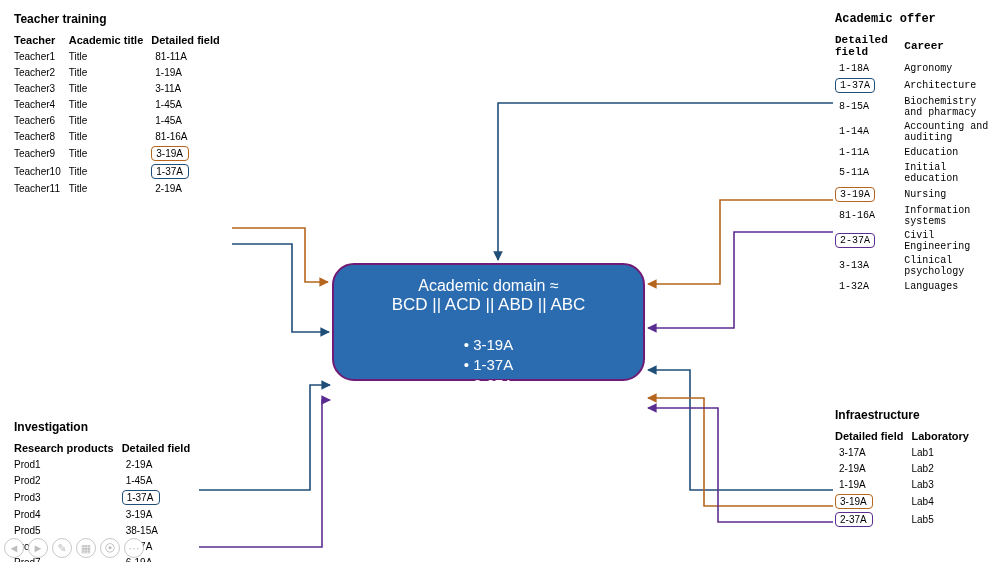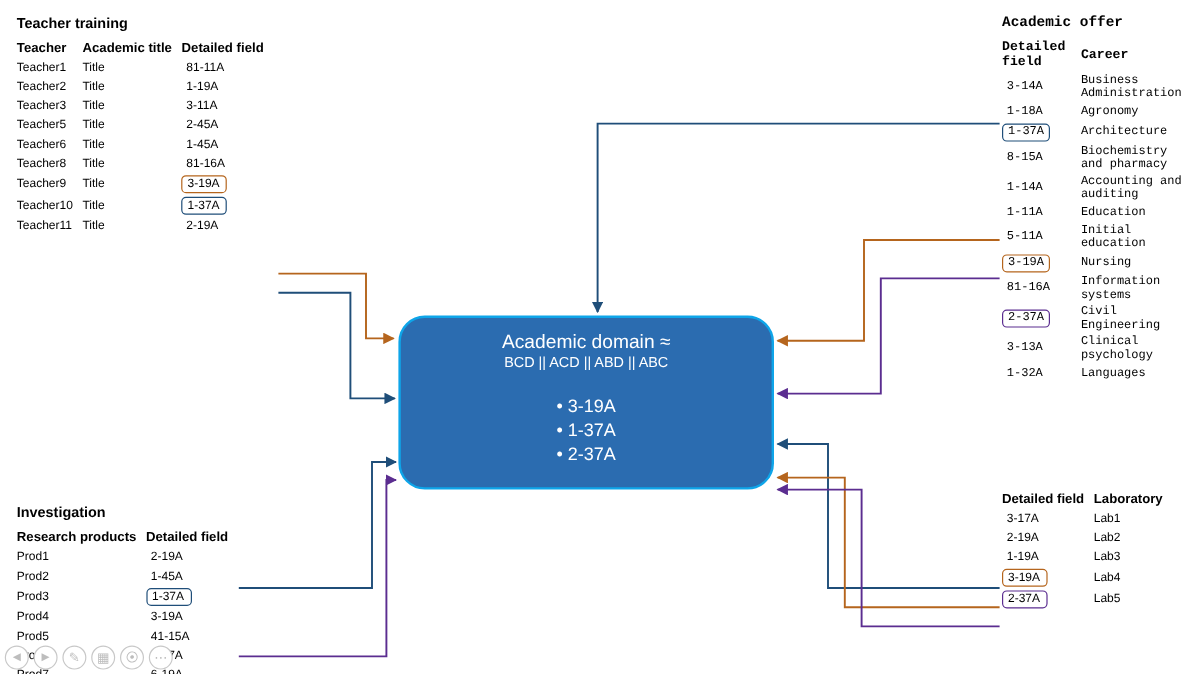--- a/index.html
+++ b/index.html
@@ -6,23 +6,23 @@
   html, body { width: 1001px; height: 562px; background: #fff; font-family: Arial, Helvetica, sans-serif; color: #000; position: relative; overflow: hidden; }
   svg.connectors { position: absolute; top: 0; left: 0; width: 1001px; height: 562px; pointer-events: none; z-index: 1; }
   .section { position: absolute; z-index: 2; }
   .section h2 { font-size: 12px; font-weight: 700; margin-bottom: 6px; }
   table { border-collapse: collapse; font-size: 10px; }
   th { font-weight: 700; text-align: left; padding: 2px 8px 2px 0; font-size: 11px; }
   td { padding: 1.5px 8px 1.5px 0; font-size: 10px; vertical-align: middle; }
   td.center, th.center { }
   td .cell { display: inline-block; min-width: 38px; padding: 1px 4px; }
   td .boxed { border: 1.5px solid; border-radius: 4px; }
-  .domain-box { position: absolute; left: 332px; top: 263px; width: 313px; height: 145px; background: #2b6cb0; border: 2px solid #0ea5e9; border-radius: 22px; color: #fff; text-align: center; font-size: 16px; z-index: 3; }
+  .domain-box { position: absolute; left: 332px; top: 263px; width: 313px; height: 118px; background: #2b6cb0; border: 2px solid #701a75; border-radius: 22px; color: #fff; text-align: center; font-size: 16px; z-index: 3; }
   .domain-box .dtitle { margin-top: 12px; font-size: 16px; }
-  .domain-box .dsub { font-size: 12px; }
+  .domain-box .dsub { font-size: 17px; }
   .domain-box ul { list-style: none; margin-top: 20px; }
   .domain-box ul li::before { content: "• "; }
   .domain-box ul li { font-size: 15px; line-height: 20px; }
   .nav-icons { position: absolute; left: 4px; bottom: 4px; display: flex; gap: 4px; z-index: 5; }
   .nav-icons .icon { width: 20px; height: 20px; border: 1px solid #c8c8c8; border-radius: 50%; display: flex; align-items: center; justify-content: center; font-size: 11px; color: #bdbdbd; background: #fff; }
 </style>
 </head>
 <body>
 
 <svg class="connectors">
@@ -71,23 +71,23 @@
           <td>Teacher2</td>
           <td class="center">Title</td>
           <td><span class="cell">1-19A</span></td>
         </tr>
         <tr>
           <td>Teacher3</td>
           <td class="center">Title</td>
           <td><span class="cell">3-11A</span></td>
         </tr>
         <tr>
-          <td>Teacher5</td>
-          <td class="center">Title</td>
-          <td><span class="cell">2-45A</span></td>
+          <td>Teacher4</td>
+          <td class="center">Title</td>
+          <td><span class="cell">1-45A</span></td>
         </tr>
         <tr>
           <td>Teacher6</td>
           <td class="center">Title</td>
           <td><span class="cell">1-45A</span></td>
         </tr>
         <tr>
           <td>Teacher8</td>
           <td class="center">Title</td>
           <td><span class="cell">81-16A</span></td>
@@ -115,24 +115,20 @@
   <h2>Academic offer</h2>
   <table>
     <thead>
         <tr>
       <th>Detailed field</th>
       <th>Career</th>
     </tr>
       </thead>
     <tbody id="ao-body">
         <tr>
-          <td><span class="cell">3-14A</span></td>
-          <td>Business Administration</td>
-        </tr>
-        <tr>
           <td><span class="cell">1-18A</span></td>
           <td>Agronomy</td>
         </tr>
         <tr>
           <td><span class="cell boxed" style="border-color: rgb(31, 78, 121);">1-37A</span></td>
           <td>Architecture</td>
         </tr>
         <tr>
           <td><span class="cell">8-15A</span></td>
           <td>Biochemistry and pharmacy</td>
@@ -194,35 +190,36 @@
         <tr>
           <td>Prod3</td>
           <td><span class="cell boxed" style="border-color: rgb(31, 78, 121);">1-37A</span></td>
         </tr>
         <tr>
           <td>Prod4</td>
           <td><span class="cell">3-19A</span></td>
         </tr>
         <tr>
           <td>Prod5</td>
-          <td><span class="cell">41-15A</span></td>
+          <td><span class="cell">38-15A</span></td>
         </tr>
         <tr>
           <td>Prod6</td>
           <td><span class="cell">5-27A</span></td>
         </tr>
         <tr>
           <td>Prod7</td>
           <td><span class="cell">6-19A</span></td>
         </tr>
       </tbody>
   </table>
 </div>
 
 <div class="section" style="left:835px; top:408px;">
+  <h2>Infraestructure</h2>
   <table>
     <thead>
         <tr>
       <th>Detailed field</th>
       <th>Laboratory</th>
     </tr>
       </thead>
     <tbody id="inf-body">
         <tr>
           <td><span class="cell">3-17A</span></td>

